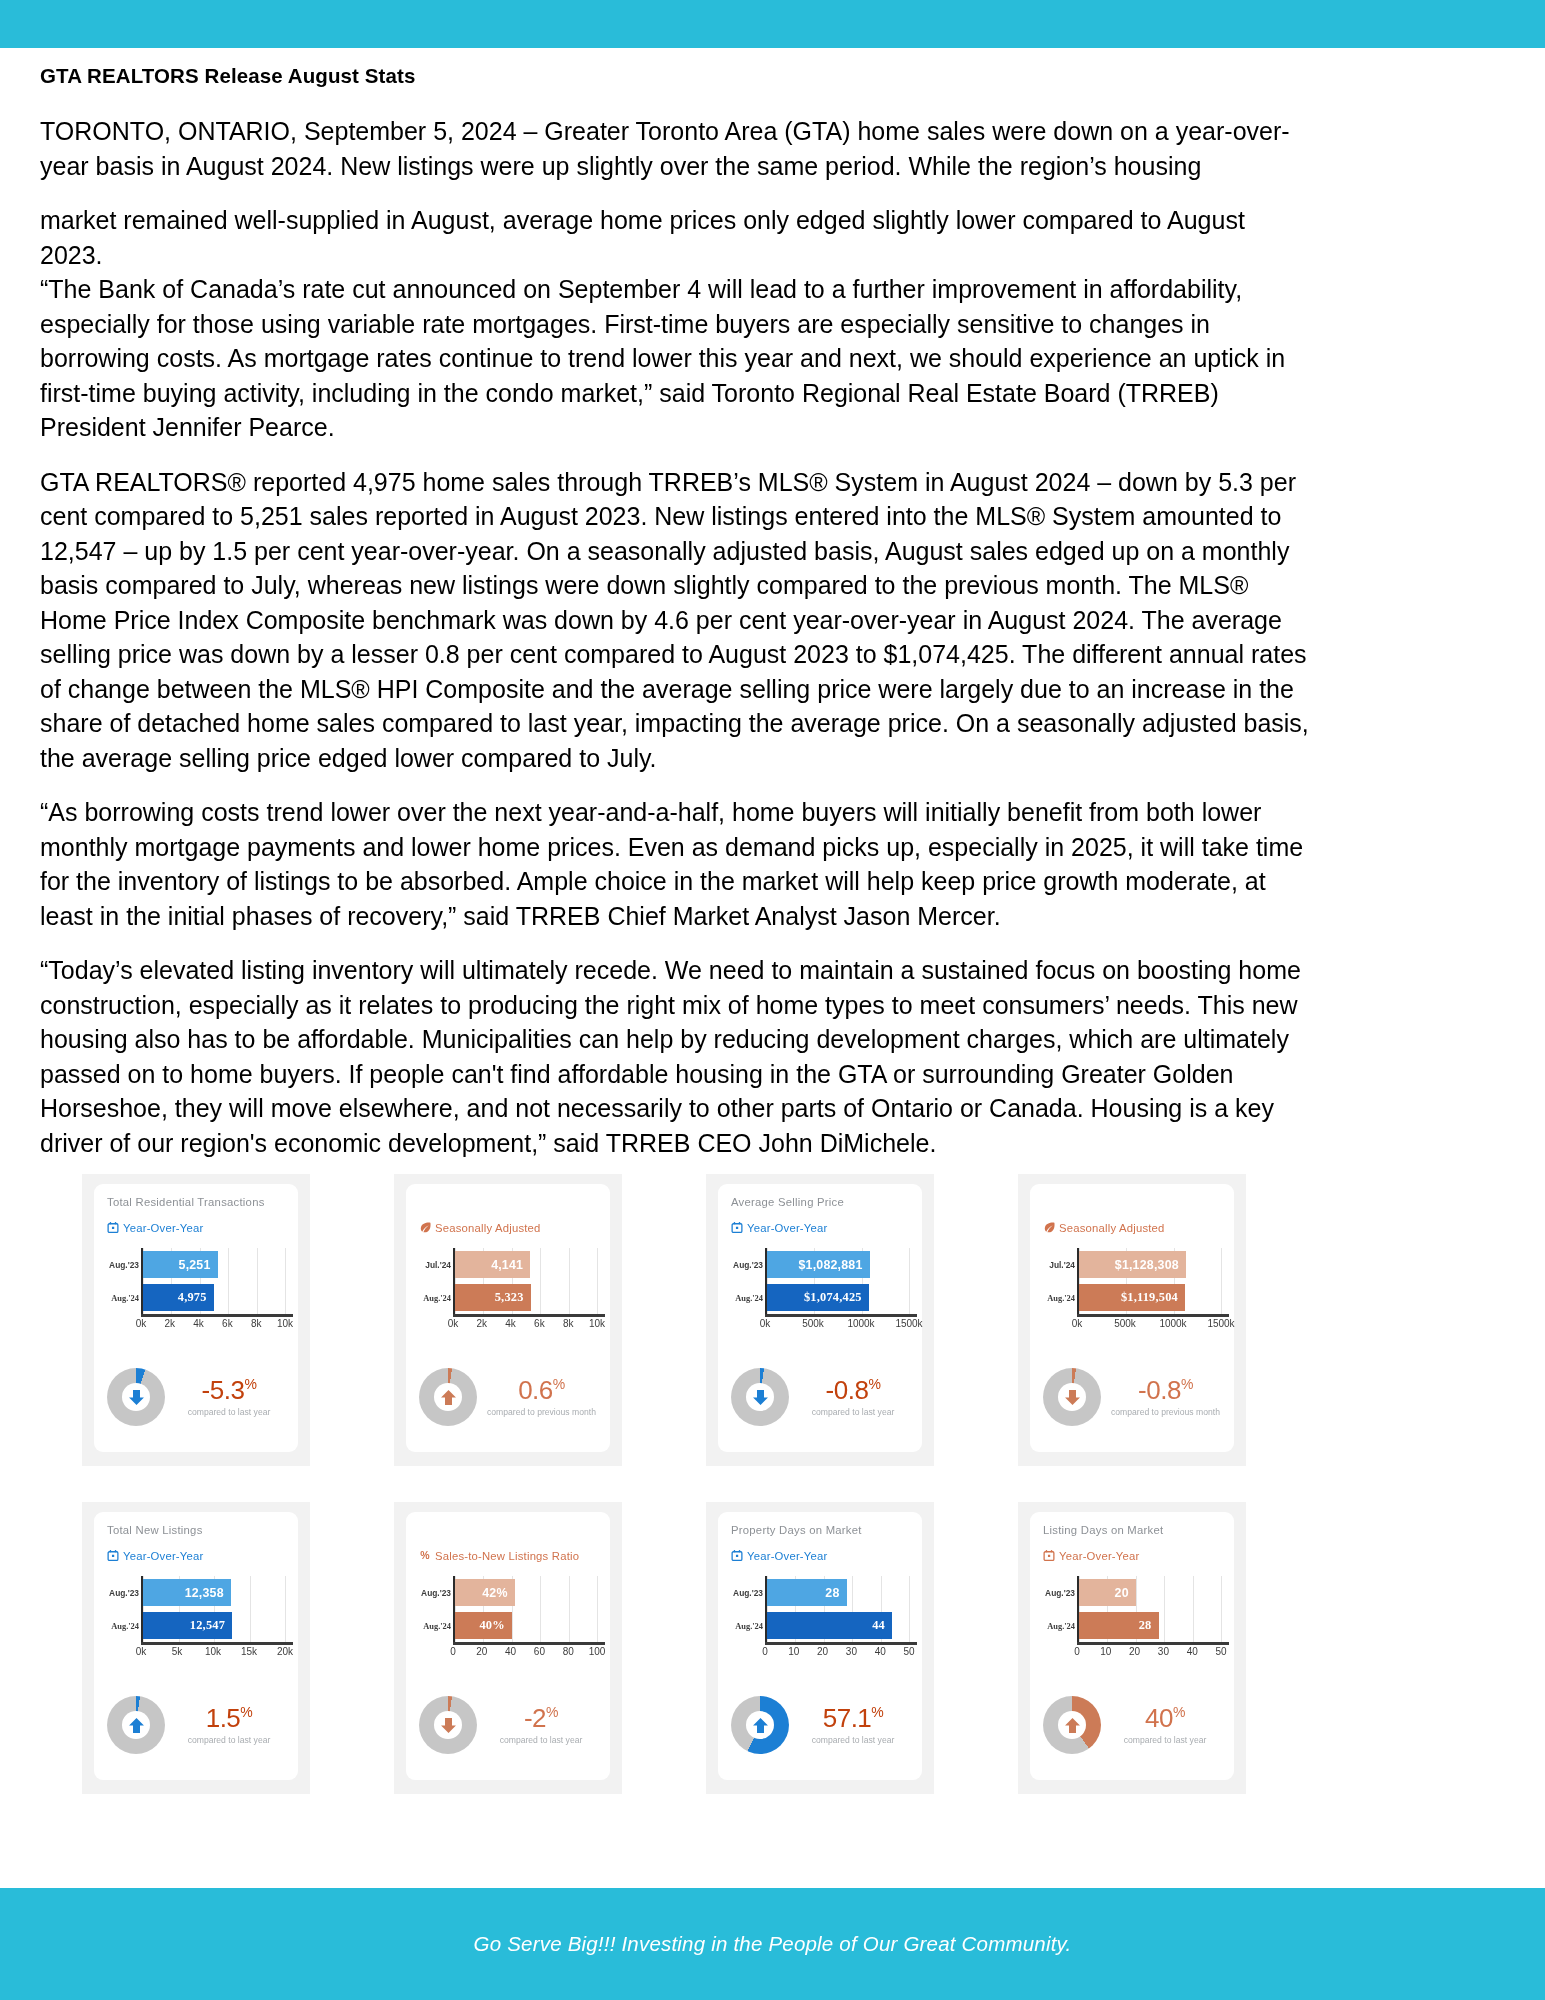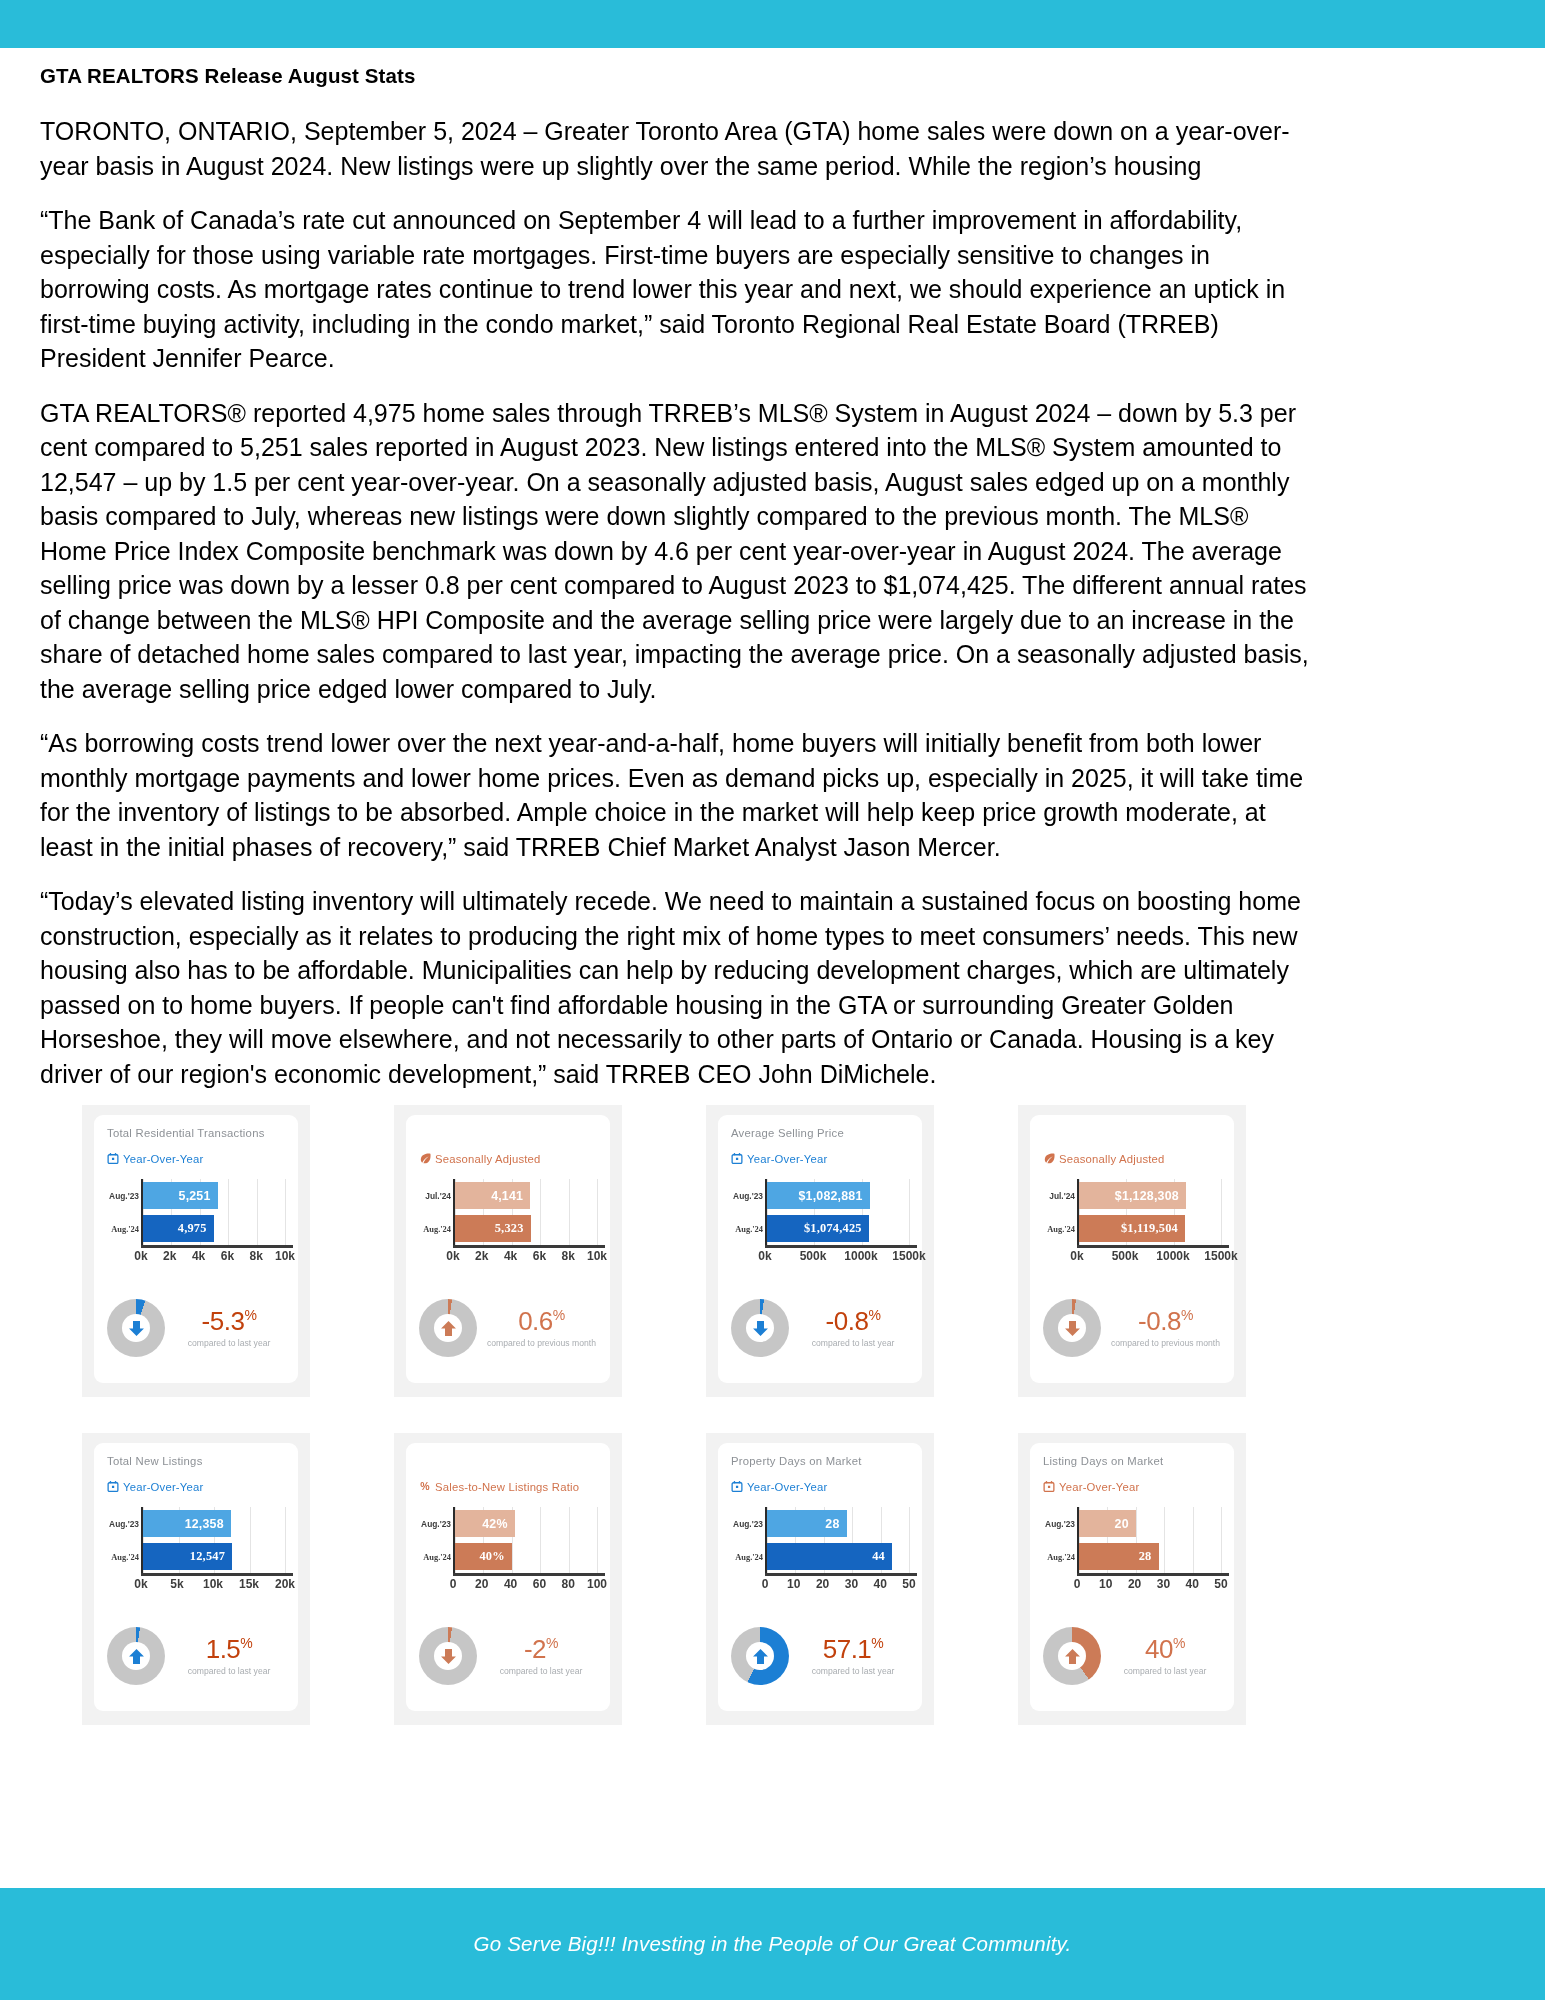--- a/index.html
+++ b/index.html
@@ -70,21 +70,21 @@
   }
   .bar.second { margin-top:6px;font-family:Liberation Serif, serif; }
   .bar-label {
     position:absolute; left:-34px; top:50%; transform:translateY(-50%);
     color:#3d3d3d; font-size:8.4px; font-weight:bold; letter-spacing:0;
     white-space:nowrap; text-align:right; width:30px;
   }
   .ticks { position:relative; height:14px; margin-top:4px; }
   .ticks span {
     position:absolute; top:0; transform:translateX(-50%);
-    font-size:12px; font-weight:bold; color:#3d3d3d; white-space:nowrap;
+    font-size:10px; font-weight:normal; color:#3d3d3d; white-space:nowrap;
   }
 
   
   .gauge-row {
     position:absolute; left:13px; right:13px; bottom:26px;
     display:flex; align-items:center; gap:10px;
   }
   .gauge { width:58px; height:58px; flex:0 0 auto; position:relative; }
   .gauge .ring { position:absolute; inset:0; border-radius:50%; }
   .gauge .hole {
@@ -117,20 +117,21 @@
 </head>
 <body>
 
 <div class="topbar"></div>
 
 <div class="doc">
   <h1 class="title">GTA REALTORS Release August Stats</h1>
   <div class="gap"></div>
   <p class="body">TORONTO, ONTARIO, September 5, 2024 – Greater Toronto Area (GTA) home sales were down on a year-over-year basis in August 2024. New listings were up slightly over the same period. While the region’s housing</p>
   <div class="gap-sm"></div>
+  <p class="body">market remained well-supplied in August, average home prices only edged slightly lower compared to August 2023.</p>
   <p class="body">“The Bank of Canada’s rate cut announced on September 4 will lead to a further improvement in affordability, especially for those using variable rate mortgages. First-time buyers are especially sensitive to changes in borrowing costs. As mortgage rates continue to trend lower this year and next, we should experience an uptick in first-time buying activity, including in the condo market,” said Toronto Regional Real Estate Board (TRREB) President Jennifer Pearce.</p>
   <div class="gap-sm"></div>
   <p class="body">GTA REALTORS® reported 4,975 home sales through TRREB’s MLS® System in August 2024 – down by 5.3 per cent compared to 5,251 sales reported in August 2023. New listings entered into the MLS® System amounted to 12,547 – up by 1.5 per cent year-over-year. On a seasonally adjusted basis, August sales edged up on a monthly basis compared to July, whereas new listings were down slightly compared to the previous month. The MLS® Home Price Index Composite benchmark was down by 4.6 per cent year-over-year in August 2024. The average selling price was down by a lesser 0.8 per cent compared to August 2023 to $1,074,425. The different annual rates of change between the MLS® HPI Composite and the average selling price were largely due to an increase in the share of detached home sales compared to last year, impacting the average price. On a seasonally adjusted basis, the average selling price edged lower compared to July.</p>
   <div class="gap-sm"></div>
   <p class="body">“As borrowing costs trend lower over the next year-and-a-half, home buyers will initially benefit from both lower monthly mortgage payments and lower home prices. Even as demand picks up, especially in 2025, it will take time for the inventory of listings to be absorbed. Ample choice in the market will help keep price growth moderate, at least in the initial phases of recovery,” said TRREB Chief Market Analyst Jason Mercer.</p>
   <div class="gap-sm"></div>
   <p class="body">“Today’s elevated listing inventory will ultimately recede. We need to maintain a sustained focus on boosting home construction, especially as it relates to producing the right mix of home types to meet consumers’ needs. This new housing also has to be affordable. Municipalities can help by reducing development charges, which are ultimately passed on to home buyers. If people can't find affordable housing in the GTA or surrounding Greater Golden Horseshoe, they will move elsewhere, and not necessarily to other parts of Ontario or Canada. Housing is a key driver of our region's economic development,” said TRREB CEO John DiMichele.</p>
 </div>
 
 <div class="cards-wrap">

